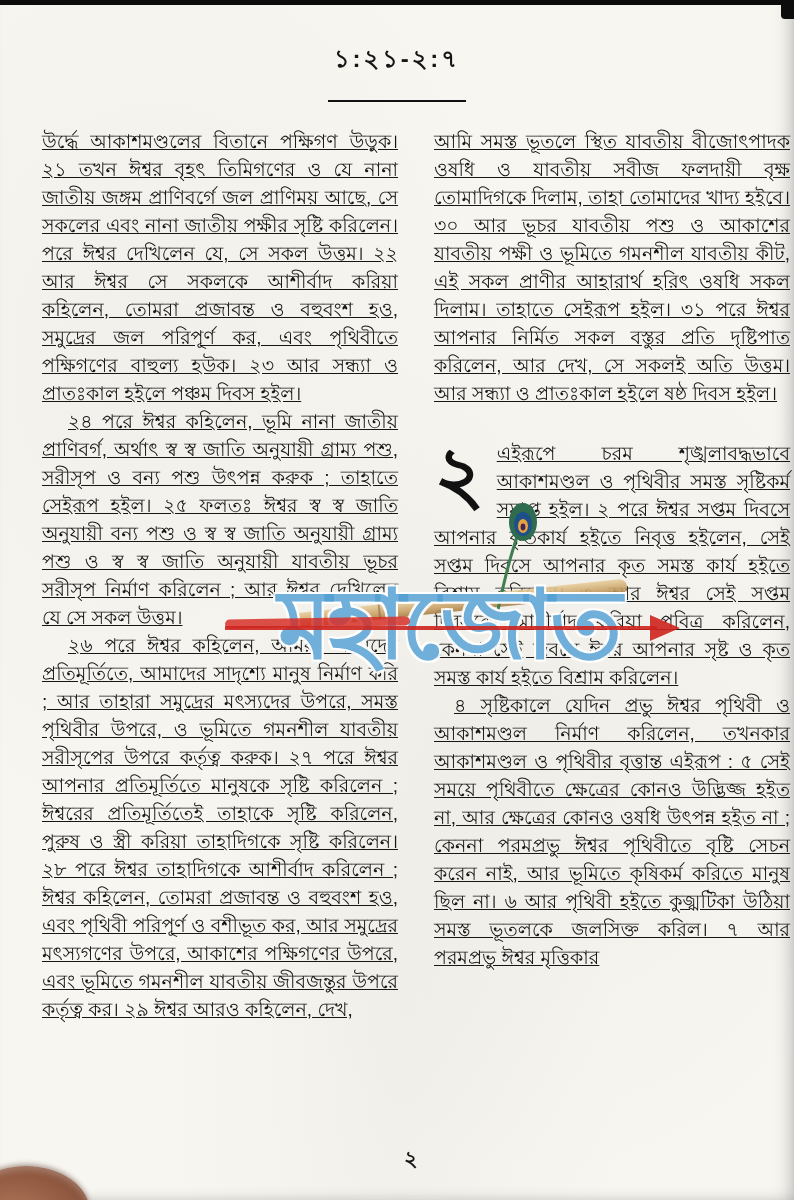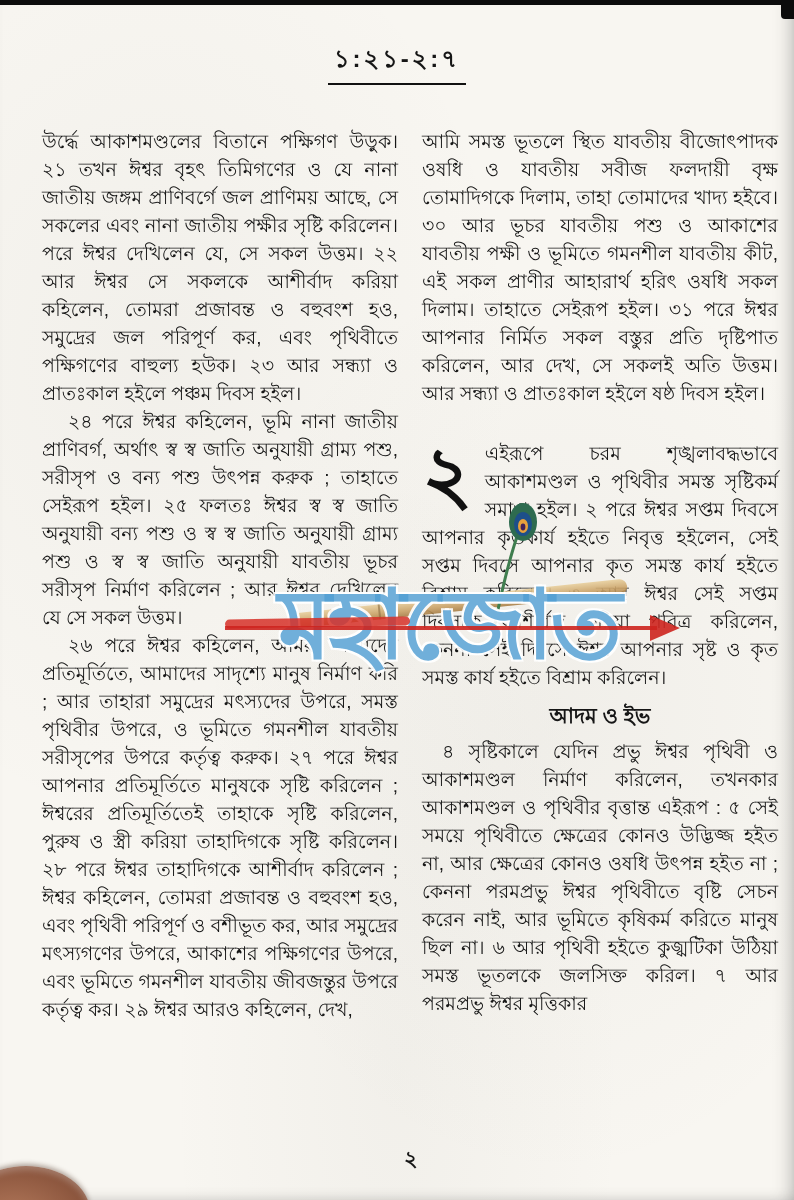--- a/index.html
+++ b/index.html
@@ -19,27 +19,27 @@
   }
 
   .top-edge { position: absolute; top: 0; left: 0; width: 100%; height: 5px; background: #0c0c0c; }
   .corner-mark { position: absolute; top: 0; right: 0; width: 13px; height: 19px; background: #0c0c0c; border-bottom-left-radius: 4px; }
 
   .header { position: absolute; top: 26px; left: 0; width: 100%; text-align: center; }
   .book-title { font-size: 25px; font-weight: bold; letter-spacing: 1px; }
   .verse-range {
     display: inline-block; margin-top: 14px;
     font-size: 24px; font-weight: bold; letter-spacing: 3px;
-    border-bottom: 2.5px solid #111; padding: 0 6px 3px 6px;
+    border-bottom: 2.5px solid #111; padding: 0 6px 20px 6px;
   }
 
   .columns {
     position: absolute; top: 128px; left: 0;
     width: 794px; padding: 0 4px 0 42px;
-    display: flex; gap: 24px;
+    display: flex; gap: 36px; text-decoration: underline;
   }
   .col { width: 356px; font-size: 19px; line-height: 28px; text-align: justify; }
   .col p { margin: 0; }
   .para-indent { text-indent: 26px; }
   .para-indent-sm { text-indent: 20px; }
 
   .chapter2 { margin-top: 32px; }
   .drop-cap {
     float: left;
     font-family: "DejaVu Serif", serif;
@@ -128,21 +128,20 @@
   </div>
 
   <div class="col">
     <p>আমি সমস্ত ভূতলে স্থিত যাবতীয় বীজোৎপাদক ওষধি ও যাবতীয় সবীজ ফলদায়ী বৃক্ষ তোমাদিগকে দিলাম, তাহা তোমাদের খাদ্য হইবে। ৩০ আর ভূচর যাবতীয় পশু ও আকাশের যাবতীয় পক্ষী ও ভূমিতে গমনশীল যাবতীয় কীট, এই সকল প্রাণীর আহারার্থ হরিৎ ওষধি সকল দিলাম। তাহাতে সেইরূপ হইল। ৩১ পরে ঈশ্বর আপনার নির্মিত সকল বস্তুর প্রতি দৃষ্টিপাত করিলেন, আর দেখ, সে সকলই অতি উত্তম। আর সন্ধ্যা ও প্রাতঃকাল হইলে ষষ্ঠ দিবস হইল।</p>
 
     <div class="chapter2">
       <span class="drop-cap">২</span>
       <p>এইরূপে চরম শৃঙ্খলাবদ্ধভাবে আকাশমণ্ডল ও পৃথিবীর সমস্ত সৃষ্টিকর্ম সমাপ্ত হইল। ২ পরে ঈশ্বর সপ্তম দিবসে আপনার কৃতকার্য হইতে নিবৃত্ত হইলেন, সেই সপ্তম দিবসে আপনার কৃত সমস্ত কার্য হইতে বিশ্রাম করিলেন। ৩ আর ঈশ্বর সেই সপ্তম দিবসকে আশীর্বাদ করিয়া পবিত্র করিলেন, কেননা সেই দিবসে ঈশ্বর আপনার সৃষ্ট ও কৃত সমস্ত কার্য হইতে বিশ্রাম করিলেন।</p>
     </div>
 
-    <p class="section-heading">আদম ও ইভ</p>
 
     <p class="para-indent-sm">৪ সৃষ্টিকালে যেদিন প্রভু ঈশ্বর পৃথিবী ও আকাশমণ্ডল নির্মাণ করিলেন, তখনকার আকাশমণ্ডল ও পৃথিবীর বৃত্তান্ত এইরূপ : ৫ সেই সময়ে পৃথিবীতে ক্ষেত্রের কোনও উদ্ভিজ্জ হইত না, আর ক্ষেত্রের কোনও ওষধি উৎপন্ন হইত না ; কেননা পরমপ্রভু ঈশ্বর পৃথিবীতে বৃষ্টি সেচন করেন নাই, আর ভূমিতে কৃষিকর্ম করিতে মানুষ ছিল না। ৬ আর পৃথিবী হইতে কুজ্ঝটিকা উঠিয়া সমস্ত ভূতলকে জলসিক্ত করিল। ৭ আর পরমপ্রভু ঈশ্বর মৃত্তিকার</p>
   </div>
 </div>
 
 <div class="quill"></div>
 <div class="feather">
   <svg width="62" height="140" viewBox="0 0 62 140">
     <path d="M14 138 C 22 100, 30 60, 44 22" stroke="#3f7d4e" stroke-width="3" fill="none"></path>
     <path d="M14 138 C 20 104, 28 66, 42 28 C 30 60, 22 100, 14 138 Z" fill="rgba(70,140,90,0.45)"></path>

